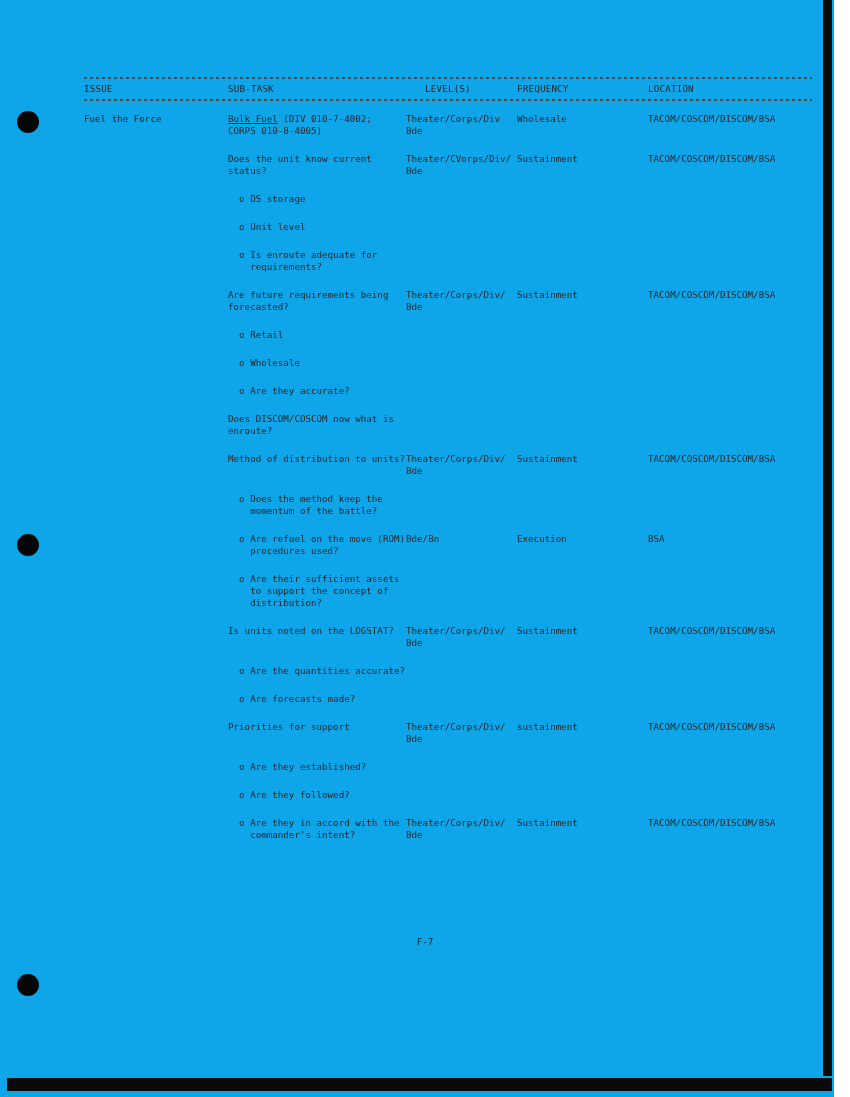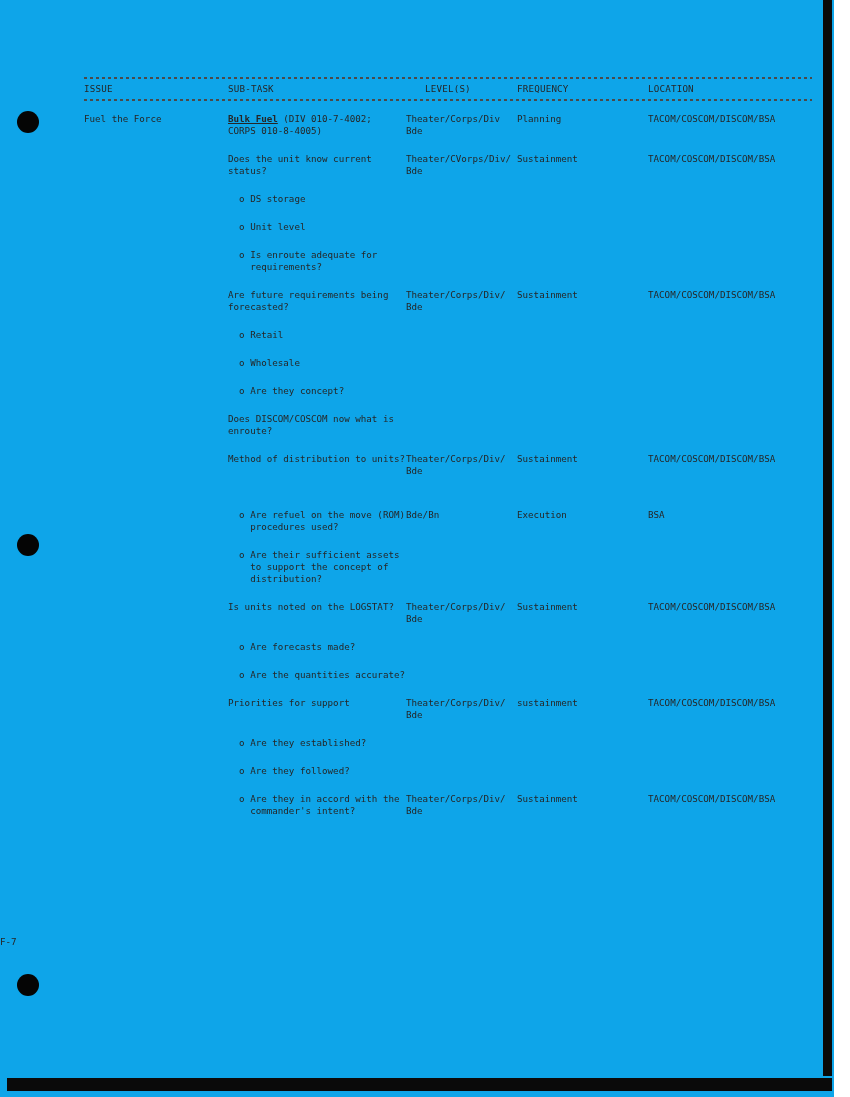--- a/index.html
+++ b/index.html
@@ -56,28 +56,28 @@
     margin: 4px 0 4px 0;
     letter-spacing: 0.2px;
   }
   .rows { margin-top: 12px; }
   .row {
     display: grid;
     grid-template-columns: 144px 178px 111px 131px 1fr;
     margin-bottom: 16px;
   }
   .cell { white-space: pre; }
-  .u { font-weight: bold; text-decoration: underline; }
+  .u { font-weight: normal; text-decoration: underline; }
 
   .footer {
     position: absolute;
     top: 936px;
     left: 0;
     width: 850px;
-    text-align: left;
+    text-align: center;
     font-family: "DejaVu Sans Mono", "Liberation Mono", monospace;
     font-size: 9.2px;
     color: #262626;
   }
 </style>
 </head>
 <body>
 
 <div class="page">
 
@@ -98,21 +98,21 @@
     </div>
     <div class="dash-rule"></div>
 
     <div class="rows">
         <div class="row">
           <div class="cell">Fuel the Force</div>
           <div class="cell"><span class="u">Bulk Fuel</span> (DIV 010-7-4002;
 CORPS 010-8-4005)</div>
           <div class="cell">Theater/Corps/Div
 Bde</div>
-          <div class="cell">Planning</div>
+          <div class="cell">Wholesale</div>
           <div class="cell">TACOM/COSCOM/DISCOM/BSA</div>
         </div>
         <div class="row">
           <div class="cell"></div>
           <div class="cell">Does the unit know current
 status?</div>
           <div class="cell">Theater/CVorps/Div/
 Bde</div>
           <div class="cell">Sustainment</div>
           <div class="cell">TACOM/COSCOM/DISCOM/BSA</div>
@@ -157,21 +157,21 @@
         </div>
         <div class="row">
           <div class="cell"></div>
           <div class="cell">  o Wholesale</div>
           <div class="cell"></div>
           <div class="cell"></div>
           <div class="cell"></div>
         </div>
         <div class="row">
           <div class="cell"></div>
-          <div class="cell">  o Are they concept?</div>
+          <div class="cell">  o Are they accurate?</div>
           <div class="cell"></div>
           <div class="cell"></div>
           <div class="cell"></div>
         </div>
         <div class="row">
           <div class="cell"></div>
           <div class="cell">Does DISCOM/COSCOM now what is
 enroute?</div>
           <div class="cell"></div>
           <div class="cell"></div>
@@ -180,20 +180,22 @@
         <div class="row">
           <div class="cell"></div>
           <div class="cell">Method of distribution to units?</div>
           <div class="cell">Theater/Corps/Div/
 Bde</div>
           <div class="cell">Sustainment</div>
           <div class="cell">TACOM/COSCOM/DISCOM/BSA</div>
         </div>
         <div class="row">
           <div class="cell"></div>
+          <div class="cell">  o Does the method keep the
+    momentum of the battle?</div>
           <div class="cell"></div>
           <div class="cell"></div>
           <div class="cell"></div>
         </div>
         <div class="row">
           <div class="cell"></div>
           <div class="cell">  o Are refuel on the move (ROM)
     procedures used?</div>
           <div class="cell">Bde/Bn</div>
           <div class="cell">Execution</div>
@@ -211,28 +213,28 @@
         <div class="row">
           <div class="cell"></div>
           <div class="cell">Is units noted on the LOGSTAT?</div>
           <div class="cell">Theater/Corps/Div/
 Bde</div>
           <div class="cell">Sustainment</div>
           <div class="cell">TACOM/COSCOM/DISCOM/BSA</div>
         </div>
         <div class="row">
           <div class="cell"></div>
+          <div class="cell">  o Are the quantities accurate?</div>
+          <div class="cell"></div>
+          <div class="cell"></div>
+          <div class="cell"></div>
+        </div>
+        <div class="row">
+          <div class="cell"></div>
           <div class="cell">  o Are forecasts made?</div>
-          <div class="cell"></div>
-          <div class="cell"></div>
-          <div class="cell"></div>
-        </div>
-        <div class="row">
-          <div class="cell"></div>
-          <div class="cell">  o Are the quantities accurate?</div>
           <div class="cell"></div>
           <div class="cell"></div>
           <div class="cell"></div>
         </div>
         <div class="row">
           <div class="cell"></div>
           <div class="cell">Priorities for support</div>
           <div class="cell">Theater/Corps/Div/
 Bde</div>
           <div class="cell">sustainment</div>

